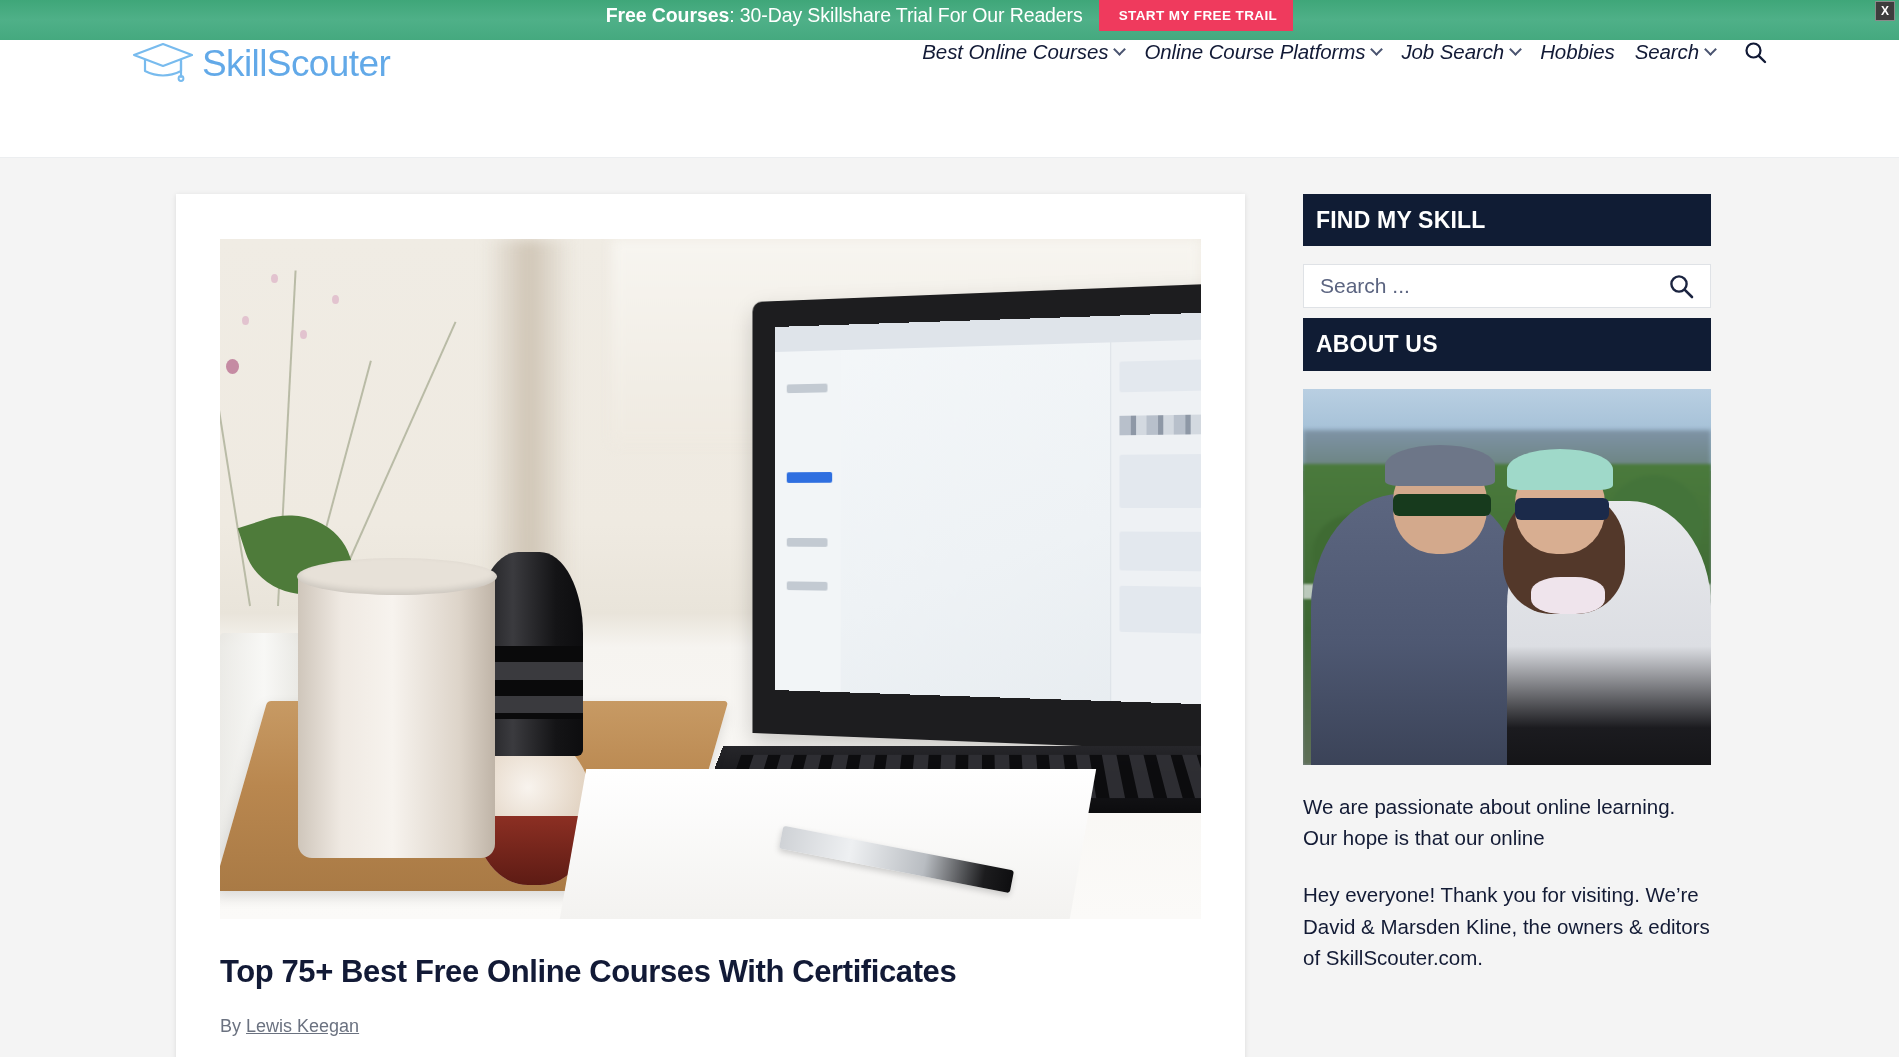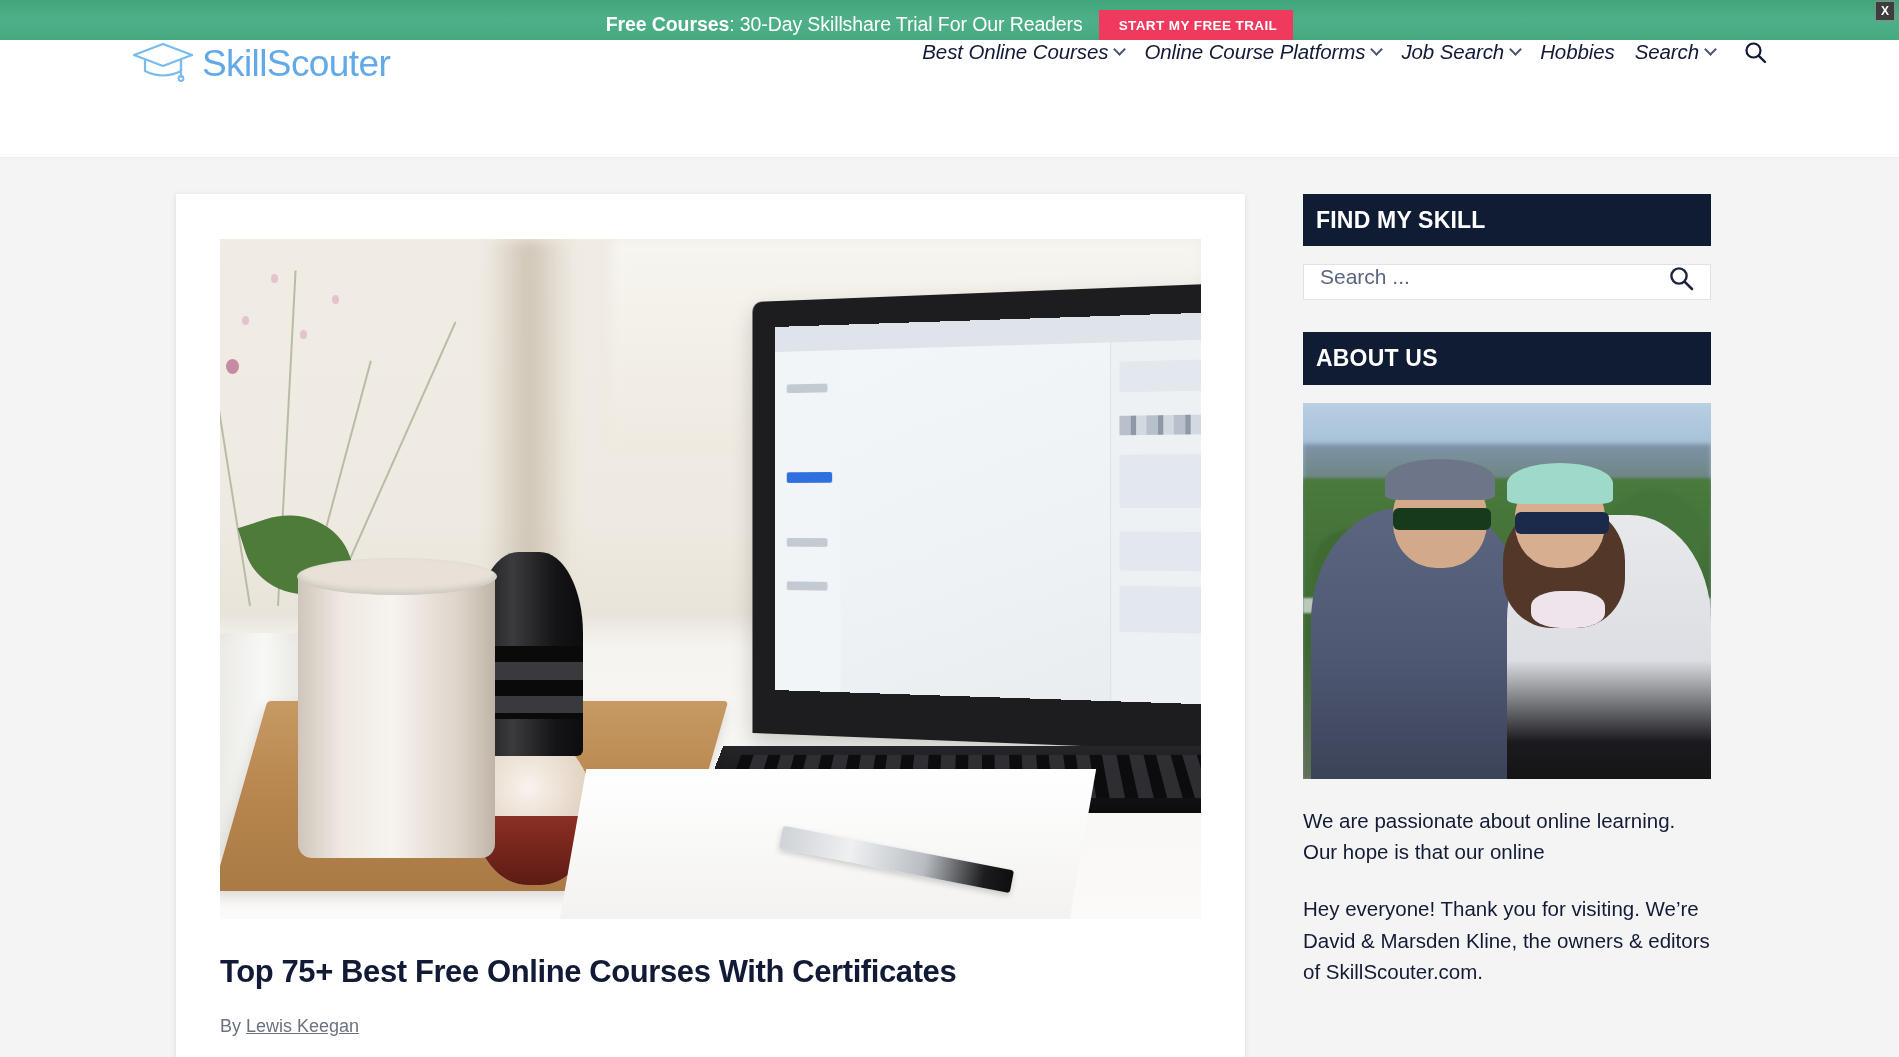--- a/index.html
+++ b/index.html
@@ -11,21 +11,21 @@
     font-family: "Liberation Sans", sans-serif;
   }
 
   
   .promo-bar {
     position: relative;
     width: 100%;
     height: 40px;
     background: linear-gradient(180deg, #3fa679 0%, #4fb088 50%, #45a97f 100%);
     display: flex;
-    align-items: flex-end;
+    align-items: flex-start;
     justify-content: center;
     overflow: hidden;
   }
   .promo-inner {
     display: flex;
     align-items: center;
     gap: 16px;
   }
   .promo-text {
     color: #ffffff;
@@ -162,38 +162,38 @@
     font-size: 18px;
     color: #6b7280;
   }
   .article-byline a {
     color: #6b7280;
     text-decoration: underline;
     cursor: pointer;
   }
 
   
-  .widget { margin-bottom: 32px; }
+  .widget { margin-bottom: 10px; }
   .widget-head {
     background: #101c34;
     color: #ffffff;
     font-size: 23px;
     font-weight: 700;
     letter-spacing: 0.2px;
     padding: 14px 13px 13px 13px;
     line-height: 1.1;
   }
   .search-wrap {
     margin-top: 18px;
     background: #ffffff;
     border: 1px solid #dfe2e6;
     border-radius: 0;
-    height: 36px;
-    display: flex;
-    align-items: flex-start;
+    height: 44px;
+    display: flex;
+    align-items: center;
     padding: 0 16px;
   }
   .search-input {
     border: none;
     outline: none;
     flex: 1;
     font-size: 21px;
     color: #38415c;
     font-family: "Liberation Sans", sans-serif;
     background: transparent;

